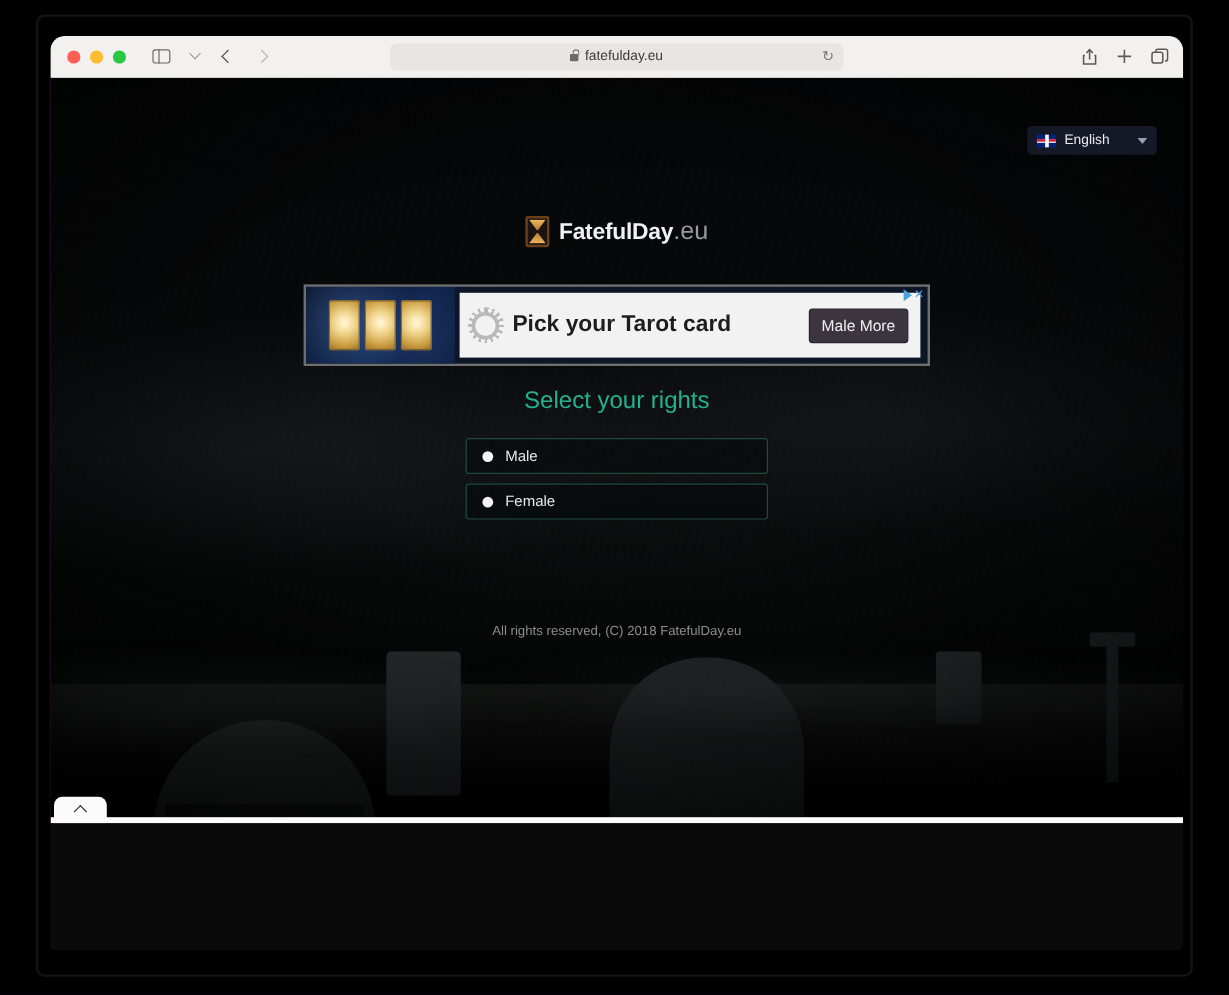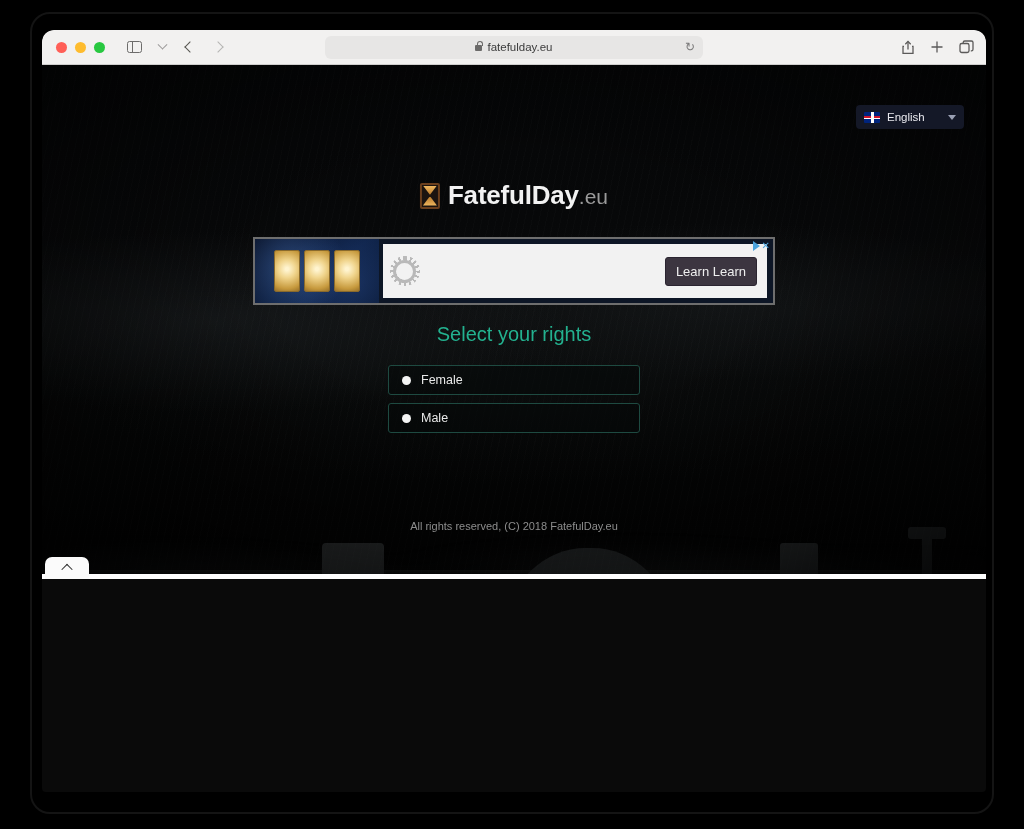--- a/index.html
+++ b/index.html
@@ -9,21 +9,21 @@
     font-family: "Liberation Sans", sans-serif;
     overflow: hidden;
   }
 
   
   .device {
     position: absolute; left: 30px; top: 12px;
     width: 964px; height: 802px;
     background: #000;
     border: 2px solid #141414;
-    border-radius: 20px;
+    border-radius: 7px;
   }
 
   
   .browser {
     position: absolute; left: 10px; top: 16px;
     width: 944px; height: 762px;
     border-radius: 12px 12px 4px 4px;
     overflow: hidden;
     background: #0a0a0a;
   }
@@ -76,21 +76,21 @@
     position: absolute; right: 8px; top: 50%; transform: translateY(-50%);
     font-size: 12px; color: #7a7979; line-height: 1;
   }
 
   .right-icons { position: absolute; right: 12px; display: flex; align-items: center; gap: 15px; }
   .ri { color: #5b5a59; display: flex; align-items: center; justify-content: center; }
 
   
   .viewport {
     position: relative;
-    height: 514px;
+    height: 621px;
     background: #701a75;
     overflow: hidden;
     text-decoration: underline;
   }
   
   .bg-sky {
     position: absolute; inset: 0;
     background:
       radial-gradient(ellipse 55% 26% at 18% 50%, rgba(46,52,55,0.30), transparent 68%),
       radial-gradient(ellipse 48% 22% at 72% 46%, rgba(40,46,48,0.26), transparent 70%),
@@ -149,21 +149,21 @@
     border-left: 4.5px solid transparent; border-right: 4.5px solid transparent; border-top: 5px solid #9aa0b4; }
 
   
   .logo { position: absolute; left: 50%; top: 115px; transform: translateX(-50%);
           display: flex; align-items: center; gap: 8px; }
   .hourglass { width: 20px; height: 26px; position: relative; }
   .hg-frame { position: absolute; inset: 0; border: 2px solid #6b3f1d; border-radius: 2px; background: #1b1410; }
   .hg-top, .hg-bot { position: absolute; left: 3px; right: 3px; height: 9px; }
   .hg-top { top: 3px; background: linear-gradient(180deg,#f0b860,#b87a2c); clip-path: polygon(0 0,100% 0,52% 100%,48% 100%); }
   .hg-bot { bottom: 3px; background: linear-gradient(0deg,#f0b860,#b87a2c); clip-path: polygon(48% 0,52% 0,100% 100%,0 100%); }
-  .logo-name { font-size: 26px; font-weight: bold; color: #f2f2f2; letter-spacing: -0.2px; }
+  .logo-name { font-size: 19px; font-weight: bold; color: #f2f2f2; letter-spacing: -0.2px; }
   .logo-tld { font-size: 21px; font-weight: normal; color: #9a9a9a; }
 
   
   .ad {
     position: absolute; left: 50%; transform: translateX(-50%); top: 172px;
     width: 522px; height: 68px;
     background: #0d1626;
     border: 2px solid #6e6e6e;
     display: flex; align-items: center;
     overflow: hidden;
@@ -341,38 +341,39 @@
       </div>
 
       <div class="ad">
         <div class="ad-cards">
           <span class="card"></span>
             <span class="card"></span>
             <span class="card"></span>
         </div>
         <div class="ad-body">
           <span class="sun"></span>
-          <span class="ad-cta">Learn Learn</span>
+          <span class="ad-text">Pick your Tarot card</span>
+          <span class="ad-cta">Male More</span>
         </div>
         <div class="adchoices">
           <span class="adc-tri"></span>
           <span class="adc-x">✕</span>
         </div>
       </div>
 
       <div class="heading">Select your rights</div>
 
       <div class="options">
         <div class="opt">
           <span class="radio"></span>
-          <span class="opt-label">Female</span>
+          <span class="opt-label">Male</span>
         </div>
         <div class="opt">
           <span class="radio"></span>
-          <span class="opt-label">Male</span>
+          <span class="opt-label">Female</span>
         </div>
       </div>
 
 
       <div class="footer">All rights reserved, (C) 2018 FatefulDay.eu</div>
 
       <div class="bottom-strip"></div>
       <div class="bottom-tab">
         <span class="chev-up"></span>
       </div>

